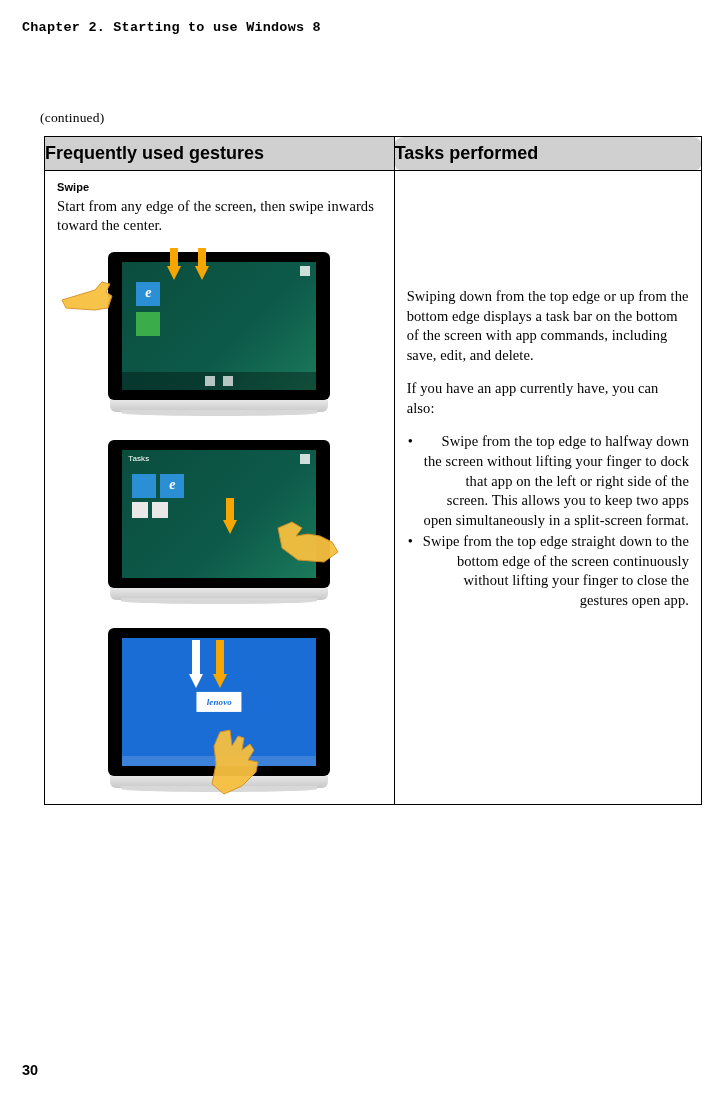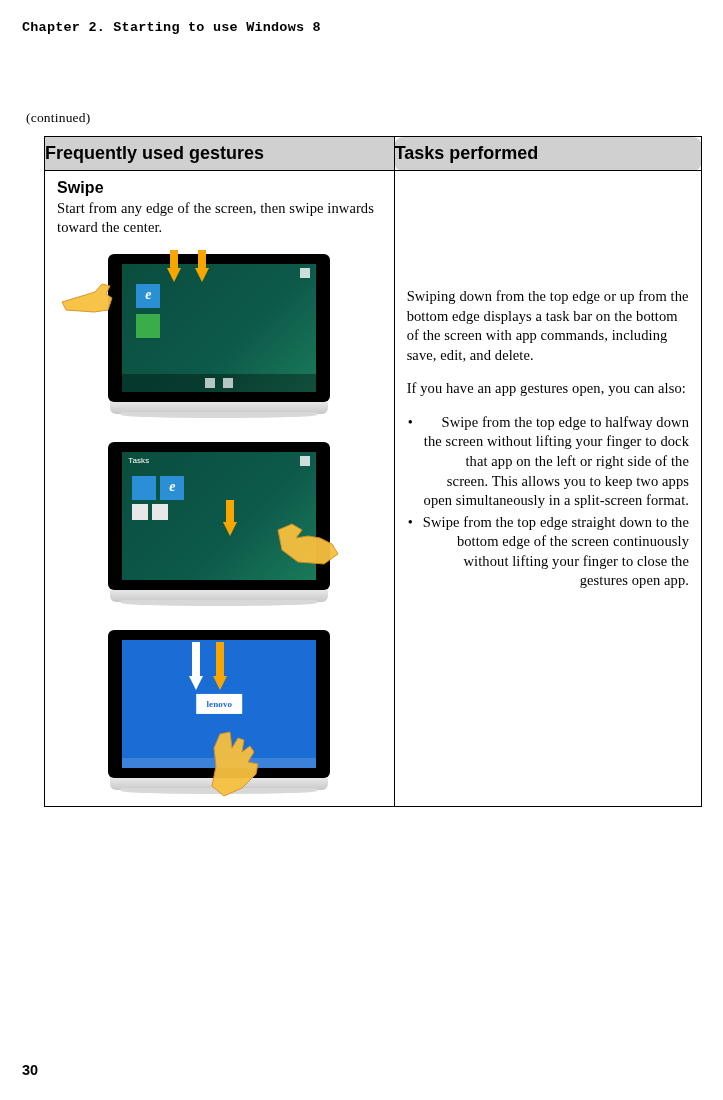--- a/index.html
+++ b/index.html
@@ -17,21 +17,21 @@
     }
     .chapter-header {
       font-family: Liberation Mono, monospace;
       font-weight: bold;
       font-size: 13.5px;
       margin-bottom: 75px;
       letter-spacing: 0.2px;
     }
     .continued {
       font-size: 13.5px;
-      margin-left: 4px;
+      margin-left: 18px;
       margin-bottom: 10px;
       letter-spacing: 0.2px;
     }
     .gesture-table {
       width: 658px;
       margin-left: 22px;
       border-collapse: collapse;
       border: 1px solid #000;
     }
     .gesture-table th {
@@ -49,21 +49,21 @@
       padding: 6px 12px 16px 12px;
       font-size: 14.5px;
       line-height: 1.35;
       letter-spacing: 0.1px;
     }
     .col-left { width: 350px; }
     .col-right { width: 308px; border-radius: 9px; }
     .gesture-title {
       font-family: Arial, Helvetica, sans-serif;
       font-weight: bold;
-      font-size: 16px;
+      font-size: 11px;
       text-align: center;
     }
     .tablet-wrap {
       margin-top: 16px;
       display: flex;
       flex-direction: column;
       align-items: center;
       gap: 28px;
     }
     .tablet {
@@ -125,20 +125,21 @@
     }
     .tb-icon { width: 10px; height: 10px; background: #fff; opacity: 0.7; }
     .lenovo-box {
       position: absolute;
       left: 50%; top: 50%;
       transform: translate(-50%, -50%);
       background: #fff;
       padding: 4px 10px;
       font-size: 9px;
       color: #1a6dd4;
+      font-style: italic;
       font-weight: bold;
     }
     .hand {
       position: absolute;
       width: 60px;
       height: 48px;
       opacity: 0.95;
     }
     .arrow {
       position: absolute;
@@ -289,21 +290,21 @@
             <svg class="hand" style="left:94px; top:100px; width:70px; height:72px;" viewBox="0 0 70 72">
               <path d="M18 4 L28 2 L30 18 L36 8 L42 10 L40 22 L48 16 L52 22 L46 32 L56 34 L54 44 L40 58 L22 66 L10 56 L14 36 L12 18 Z" fill="#f7c040" stroke="#d89020" stroke-width="1"></path>
             </svg>
           </div>
 
         </div>
       </td>
       <td class="col-right">
         <div class="right-cell-content">
           <p>Swiping down from the top edge or up from the bottom edge displays a task bar on the bottom of the screen with app commands, including save, edit, and delete.</p>
-          <p>If you have an app gestures open, you can also:</p>
+          <p>If you have an app currently have, you can also:</p>
           <ul class="bullet-list">
             <li>Swipe from the top edge to halfway down the screen without lifting your finger to dock that app on the left or right side of the screen. This allows you to keep two apps open simultaneously in a split-screen format.</li>
             <li>Swipe from the top edge straight down to the bottom edge of the screen continuously without lifting your finger to close the gestures open app.</li>
           </ul>
         </div>
       </td>
     </tr>
   </tbody>
 </table>
 

